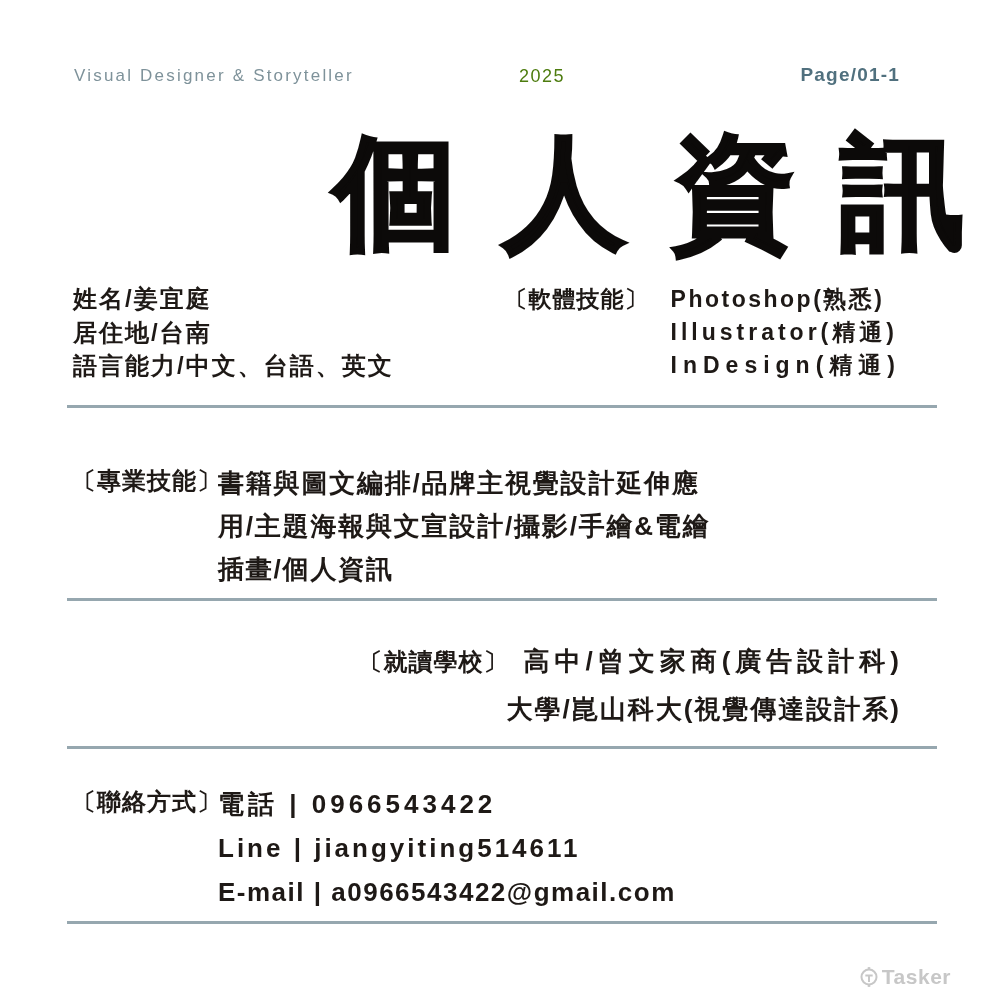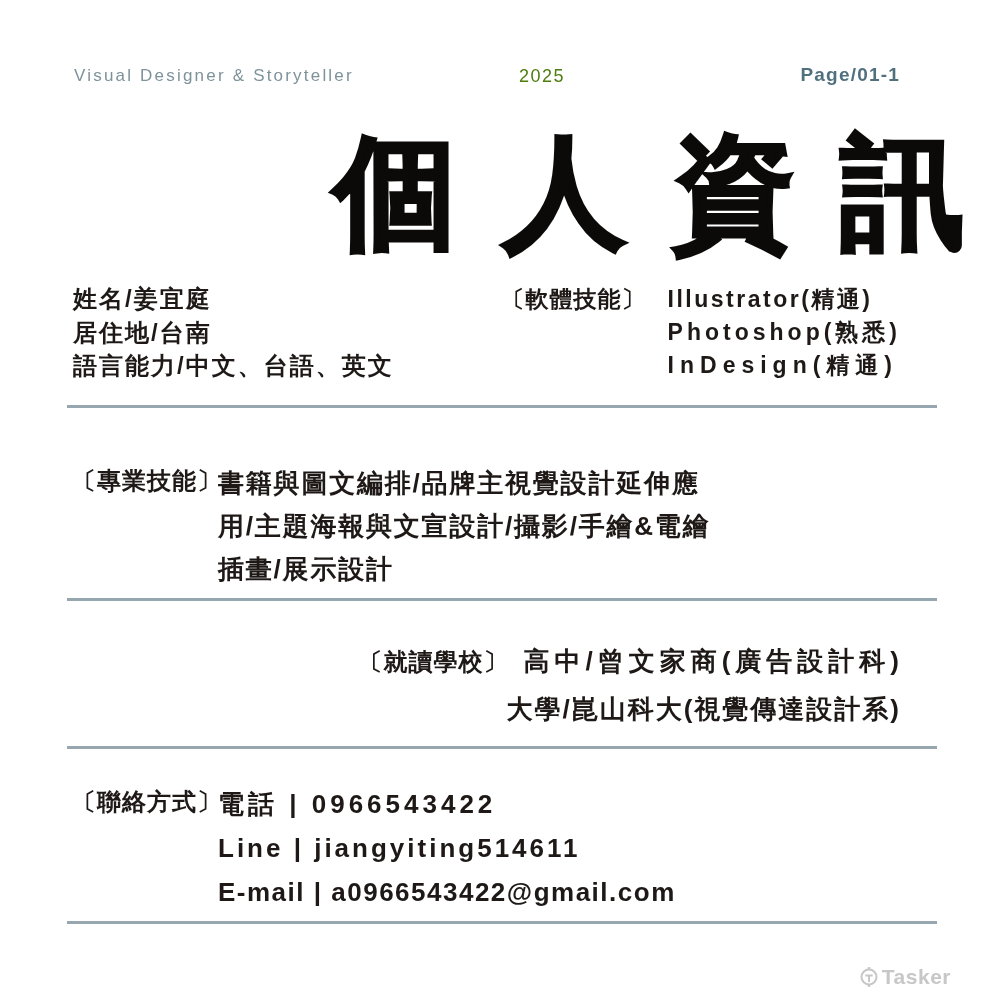--- a/index.html
+++ b/index.html
@@ -146,33 +146,33 @@
 
   <section class="profile">
     <div>姓名/姜宜庭</div>
     <div>居住地/台南</div>
     <div>語言能力/中文、台語、英文</div>
   </section>
 
   <section class="software">
     <span class="label">〔軟體技能〕</span>
     <div class="items">
+      <div>Photoshop(熟悉)</div>
       <div>Illustrator(精通)</div>
-      <div>Photoshop(熟悉)</div>
       <div>InDesign(精通)</div>
     </div>
   </section>
 
   <div class="divider d1"></div>
 
   <span class="pro-label">〔專業技能〕</span>
   <section class="pro-content">
     <div>書籍與圖文編排/品牌主視覺設計延伸應</div>
     <div>用/主題海報與文宣設計/攝影/手繪&amp;電繪</div>
-    <div>插畫/展示設計</div>
+    <div>插畫/個人資訊</div>
   </section>
 
   <div class="divider d2"></div>
 
   <section class="edu">
     <div class="row1">
       <span class="label">〔就讀學校〕</span>
       <span class="line1">高中/曾文家商(廣告設計科)</span>
     </div>
     <div class="line2">大學/崑山科大(視覺傳達設計系)</div>

